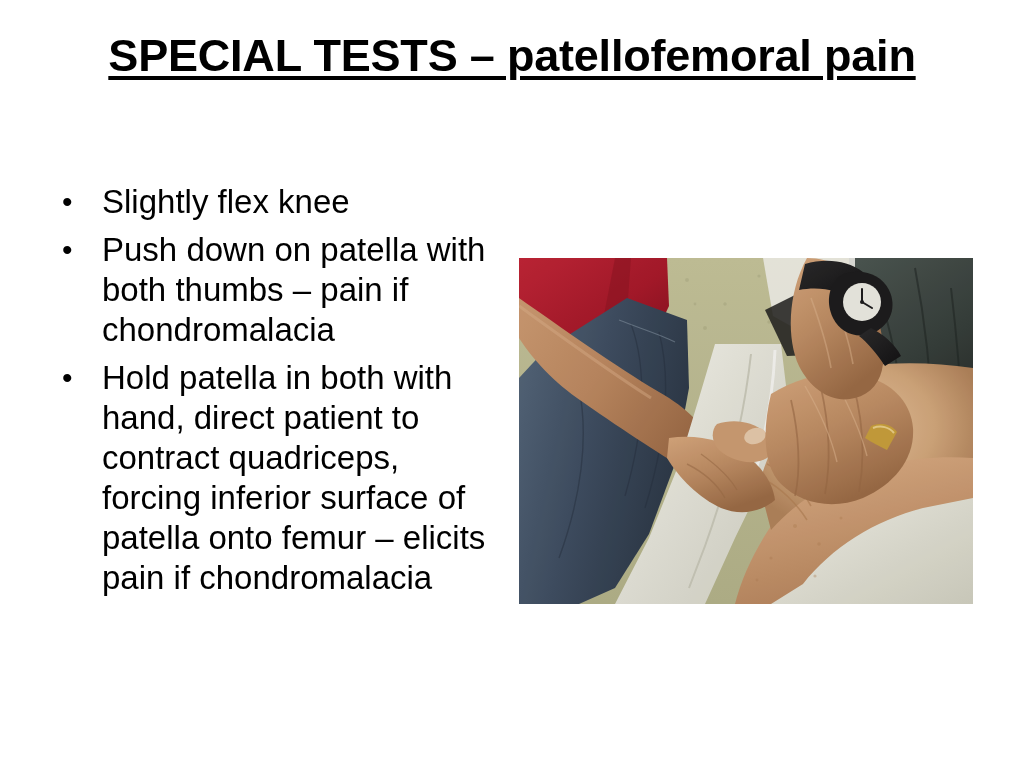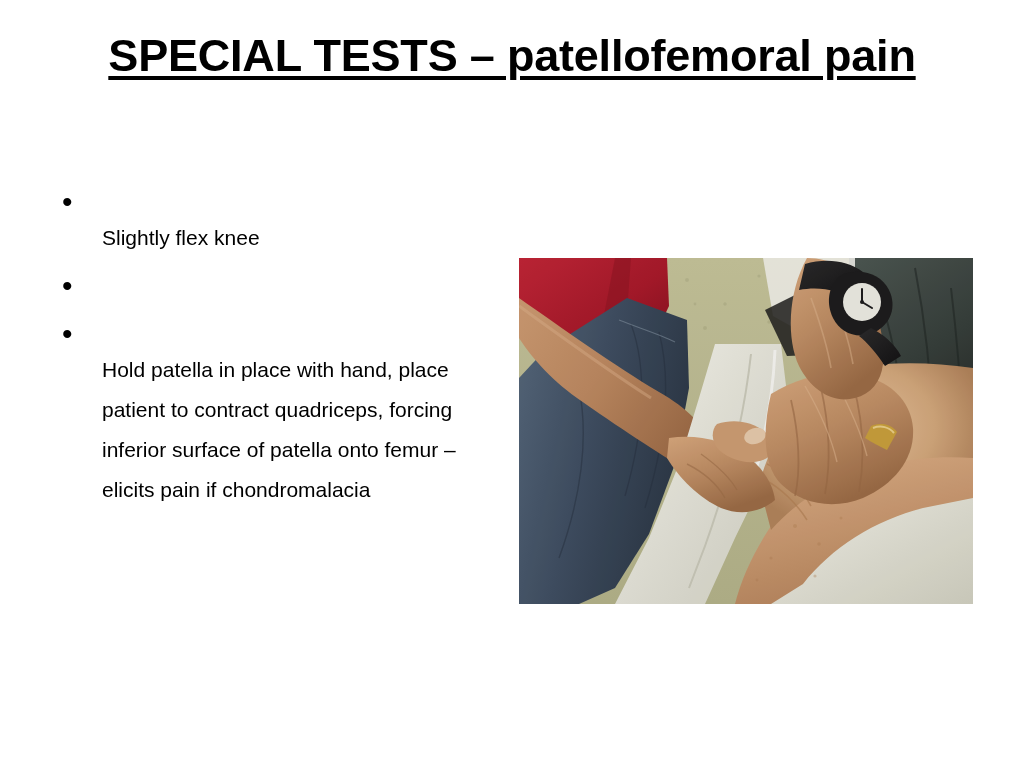--- a/index.html
+++ b/index.html
@@ -62,25 +62,24 @@
     flex: 0 0 auto;
     width: 40px;
     font-size: 30px;
     line-height: 40px;
     text-align: left;
     padding-left: 4px;
     color: #000000;
   }
   .bullet-text {
     flex: 1 1 auto;
-    font-size: 21px;
+    font-size: 33px;
     line-height: 40px;
     color: #000000;
     word-spacing: 0px;
-    margin-top: 36px;
   }
 
   
   .photo {
     position: absolute;
     left: 519px;
     top: 258px;
     width: 454px;
     height: 346px;
     overflow: hidden;
@@ -103,25 +102,26 @@
 
   <div class="body-block">
 
     <div class="bullet-row">
       <div class="bullet-dot">•</div>
       <div class="bullet-text">Slightly flex knee</div>
     </div>
 
     <div class="bullet-row">
       <div class="bullet-dot">•</div>
+      <div class="bullet-text">Push down on patella with both thumbs – pain if chondromalacia</div>
     </div>
 
     <div class="bullet-row">
       <div class="bullet-dot">•</div>
-      <div class="bullet-text">Hold patella in place with hand, place patient to contract quadriceps, forcing inferior surface of patella onto femur – elicits pain if chondromalacia</div>
+      <div class="bullet-text">Hold patella in both with hand, direct patient to contract quadriceps, forcing inferior surface of patella onto femur – elicits pain if chondromalacia</div>
     </div>
 
   </div>
 
   <div class="photo">
     <svg viewBox="0 0 454 346" preserveAspectRatio="none">
       <defs>
         <linearGradient id="gWall" x1="0" y1="0" x2="0" y2="1">
           <stop offset="0" stop-color="#C6C59C"></stop>
           <stop offset="1" stop-color="#B4B48C"></stop>

